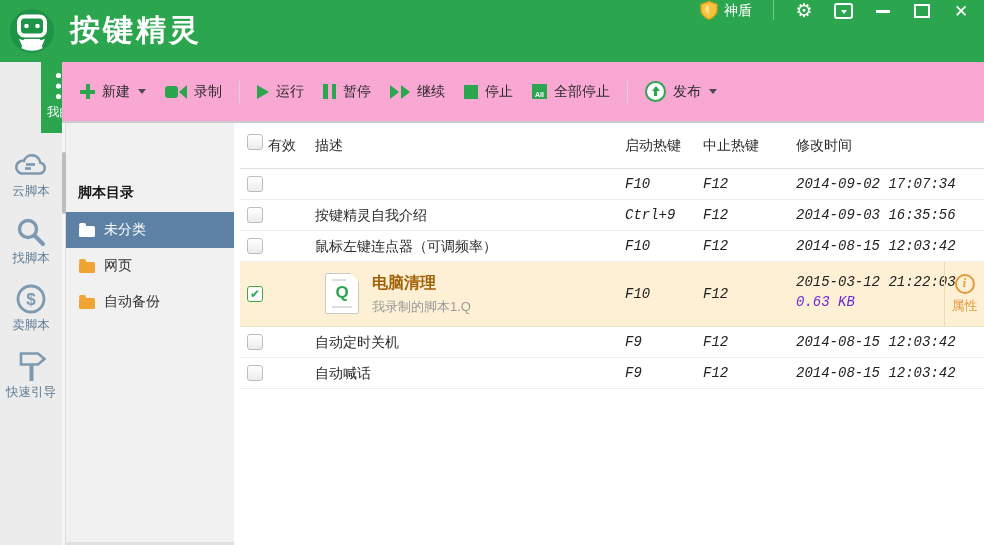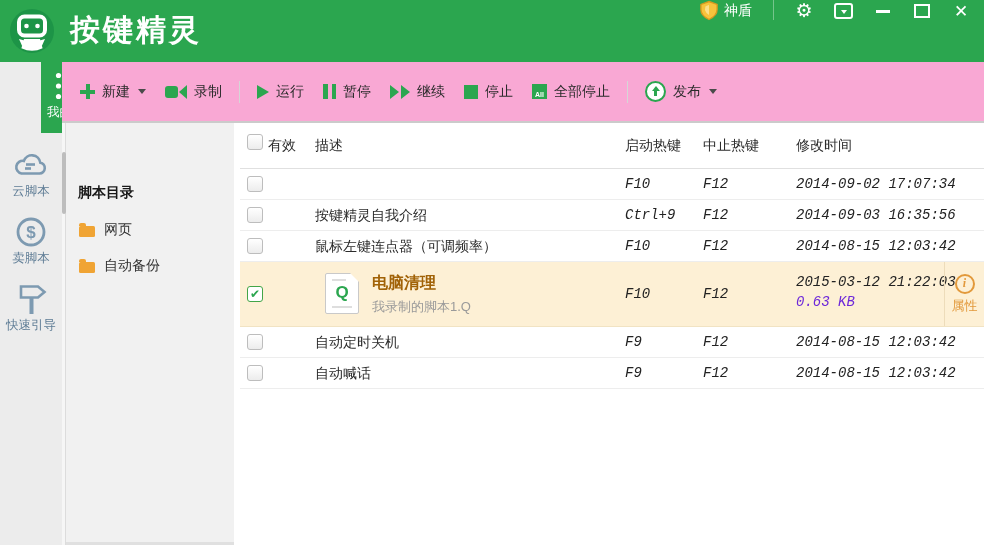--- a/index.html
+++ b/index.html
@@ -185,20 +185,29 @@
       <svg width="36" height="28" viewBox="0 0 36 28" fill="none" stroke="#7d9ab1" stroke-width="2.6">
         <path d="M8.5 22.5 h18 a5.5 5.5 0 0 0 .8-10.9 a8.5 8.5 0 0 0 -16.4 -1.7 a6 6 0 0 0 -2.4 12.6 z"></path>
         <line x1="13" y1="13.5" x2="22" y2="13.5"></line>
           <line x1="12" y1="17.5" x2="18" y2="17.5"></line>
       </svg>
     </span>
     <span class="nav-label">云脚本</span>
   </div>
   <div class="nav-item">
     <span class="nicon">
+      <svg width="32" height="32" viewBox="0 0 32 32" fill="none" stroke="#7d9ab1">
+        <circle cx="13" cy="13" r="8.5" stroke-width="3.4"></circle>
+        <line x1="19.5" y1="19.5" x2="28" y2="28" stroke-width="4" stroke-linecap="round"></line>
+      </svg>
+    </span>
+    <span class="nav-label">找脚本</span>
+  </div>
+  <div class="nav-item">
+    <span class="nicon">
       <svg width="34" height="34" viewBox="0 0 34 34">
         <circle cx="17" cy="17" r="13" fill="none" stroke="#7d9ab1" stroke-width="2.8"></circle>
         <text x="17" y="23" text-anchor="middle" font-size="17" font-weight="bold" fill="#7d9ab1" font-family="Liberation Sans, sans-serif">$</text>
       </svg>
     </span>
     <span class="nav-label">卖脚本</span>
   </div>
   <div class="nav-item">
     <span class="nicon">
       <svg width="34" height="34" viewBox="0 0 34 34">
@@ -254,20 +263,24 @@
   <span class="vsep"></span>
   <button class="tbtn">
     <span class="icon-publish"></span>
     <span>发布</span>
     <span class="caret-down"></span>
   </button>
 </div>
 
 <div class="dirpanel">
   <div class="dir-title">脚本目录</div>
+  <div class="dir-item selected">
+    <span class="folder white"></span>
+    <span>未分类</span>
+  </div>
   <div class="dir-item">
     <span class="folder orange"></span>
     <span>网页</span>
   </div>
   <div class="dir-item">
     <span class="folder orange"></span>
     <span>自动备份</span>
   </div>
 </div>
 

